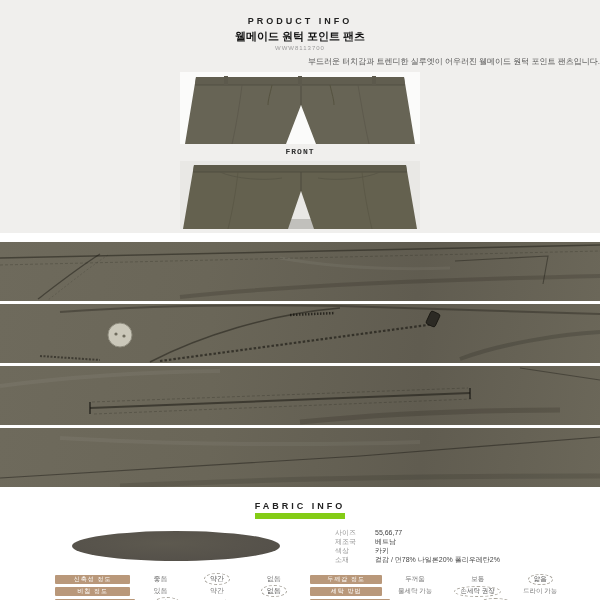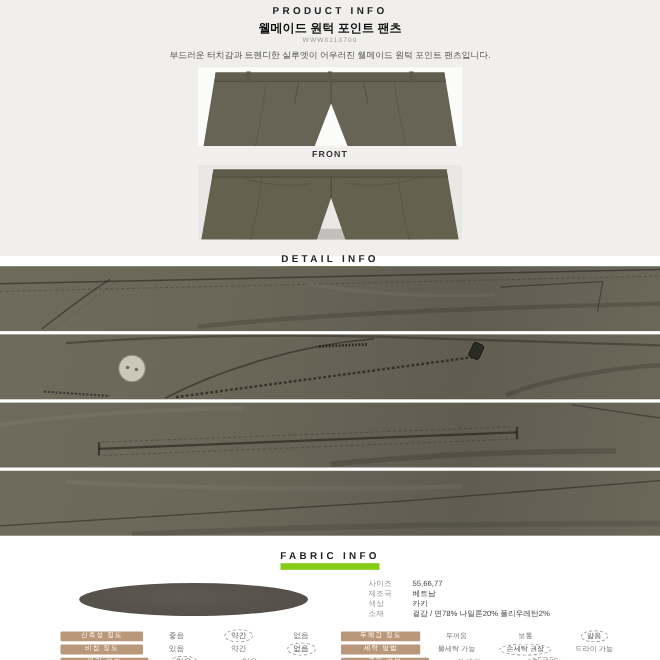--- a/index.html
+++ b/index.html
@@ -1,31 +1,31 @@
 <!DOCTYPE html>
 <html><head>
 <meta charset="utf-8">
 <style>
   * { margin:0; padding:0; box-sizing:border-box; }
   html,body { width:600px; height:600px; overflow:hidden; background:#ffffff;
               font-family:"Liberation Sans", sans-serif; }
 
   
-  .top-section { background:#f0efed; height:233px; text-align:center; padding-top:5px; }
+  .top-section { background:#f0efed; height:233px; text-align:center; padding-top:16px; }
   .sec-title { font-size:9px; font-weight:bold; letter-spacing:3px; color:#222; }
   .prod-title { margin-top:3px; font-size:11px; font-weight:bold; color:#111;
                 }
   .prod-code { font-size:6px; color:#9a9a9a; letter-spacing:1px; margin-top:1px; }
-  .prod-desc { font-size:8px; color:#555; margin-top:5px; }
+  .prod-desc { font-size:8px; color:#555; margin-top:5px;text-align:right; }
 
   .photo-box { width:240px; margin:5px auto 0; position:relative; overflow:hidden; }
   .photo-front { height:72px; background:#fbfbfa; }
   .photo-back  { height:68px; background:#e9e8e5; }
   .photo-box svg { display:block; width:100%; height:100%; }
-  .photo-label { font-size:8px; font-weight:bold; letter-spacing:1px; color:#333; margin-top:3px; }
+  .photo-label { font-size:8px; font-weight:bold; letter-spacing:1px; color:#333; margin-top:3px;font-family:Liberation Mono, monospace; }
 
   .detail-title-wrap { margin-top:7px; }
   .underlined { display:inline-block; border-bottom:6px solid #84cc16; padding-bottom:2px; }
 
   
   .detail-photos { background:#ffffff; padding-top:9px; }
   .dphoto { width:600px; height:59px; margin-bottom:3px; position:relative;
             background:linear-gradient(100deg,#6e6a5c 0%,#6a6658 35%,#605c50 70%,#6b6759 100%); }
   .dphoto svg { position:absolute; inset:0; width:100%; height:100%; }
 

